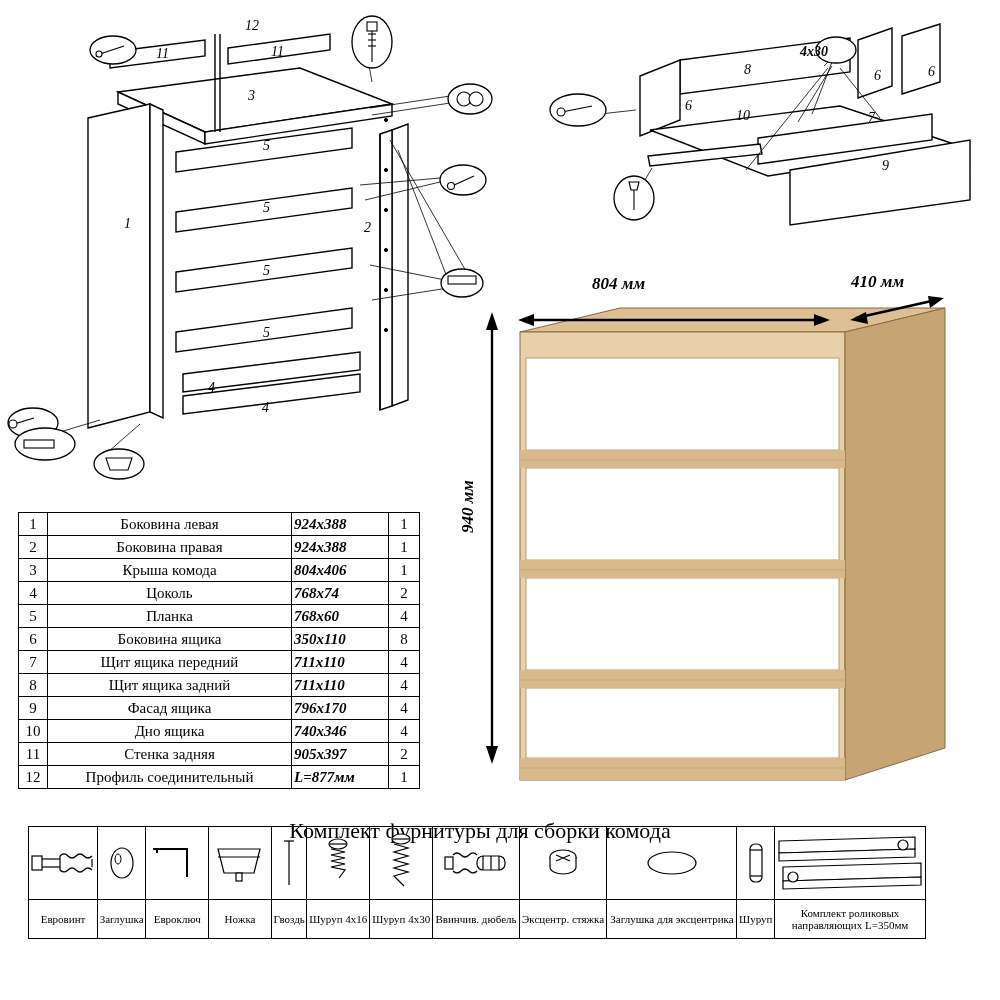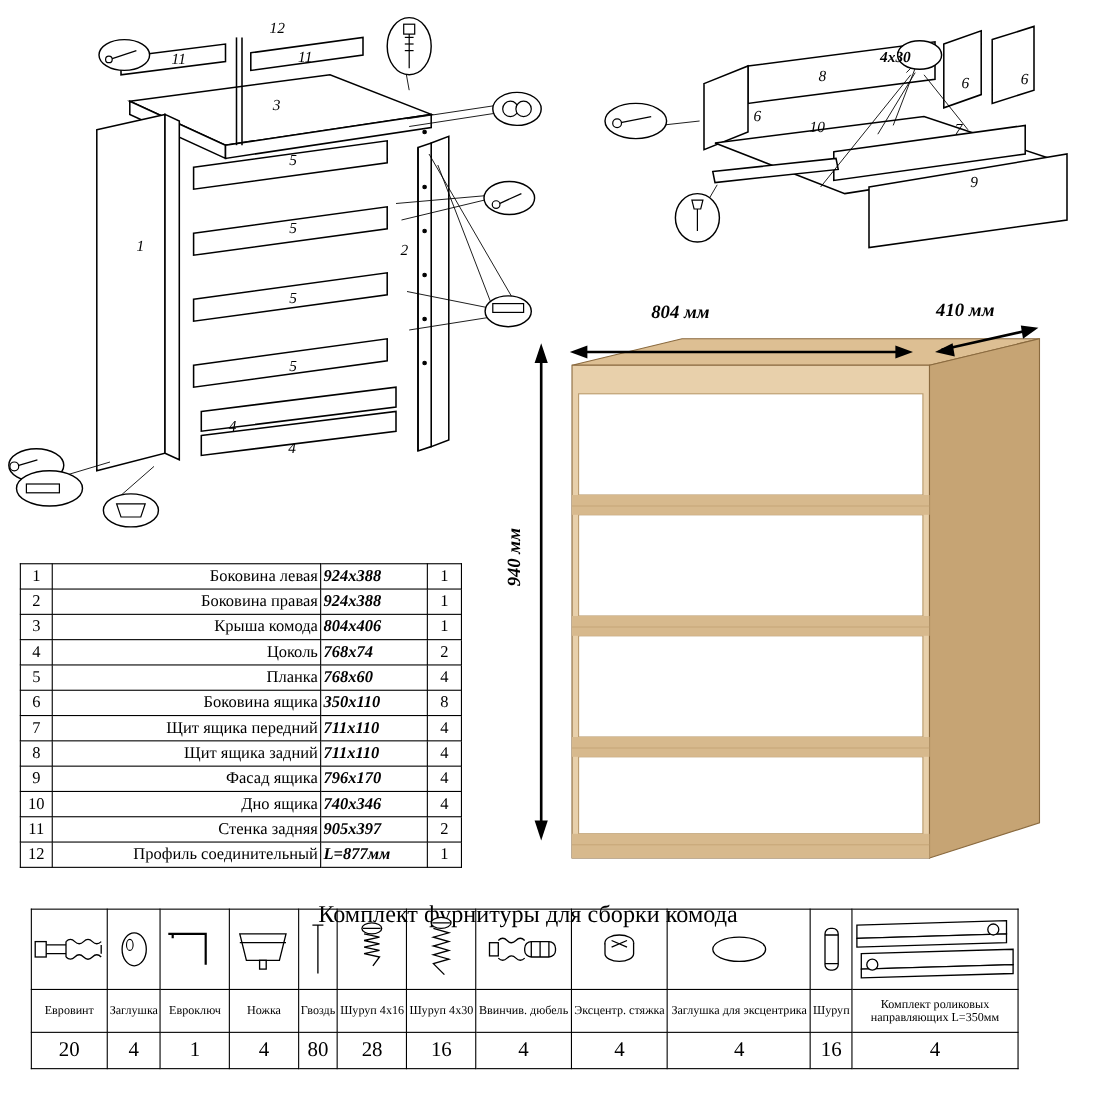--- a/index.html
+++ b/index.html
@@ -12,21 +12,21 @@
 
   
   #parts-table{
     position:absolute;left:18px;top:512px;width:402px;
     border-collapse:collapse;font-size:15px;
   }
   #parts-table td{
     border:1px solid #000;padding:1px 2px;height:20px;line-height:18px;
   }
   #parts-table td.num{width:24px;text-align:center;}
-  #parts-table td.name{text-align:right;}
+  #parts-table td.name{text-align:center;}
   #parts-table td.dim{width:92px;font-style:italic;font-weight:bold;}
   #parts-table td.qty{width:26px;text-align:center;}
 
   
   #hardware-title{
     position:absolute;left:0;top:818px;width:960px;text-align:center;
     font-size:22px;
   }
   #hw-table{
     position:absolute;left:28px;top:826px;width:898px;
@@ -477,28 +477,14 @@
         <td>Ножка</td>
         <td>Гвоздь</td>
         <td>Шуруп 4х16</td>
         <td>Шуруп 4х30</td>
         <td>Ввинчив. дюбель</td>
         <td>Эксцентр. стяжка</td>
         <td>Заглушка для эксцентрика</td>
         <td>Шуруп</td>
         <td>Комплект роликовых направляющих L=350мм</td>
       </tr>
-    <tr class="counts" id="hw-counts">
-        <td>20</td>
-        <td>4</td>
-        <td>1</td>
-        <td>4</td>
-        <td>80</td>
-        <td>28</td>
-        <td>16</td>
-        <td>4</td>
-        <td>4</td>
-        <td>4</td>
-        <td>16</td>
-        <td>4</td>
-      </tr>
   </tbody>
 </table>
 
 </body></html>

